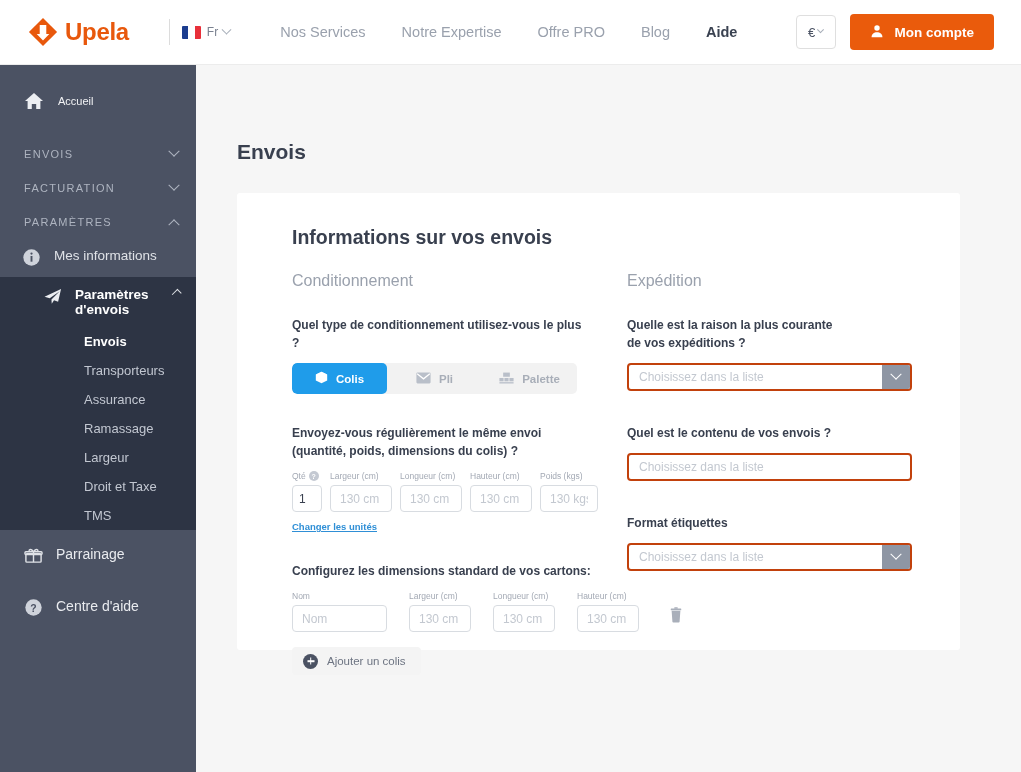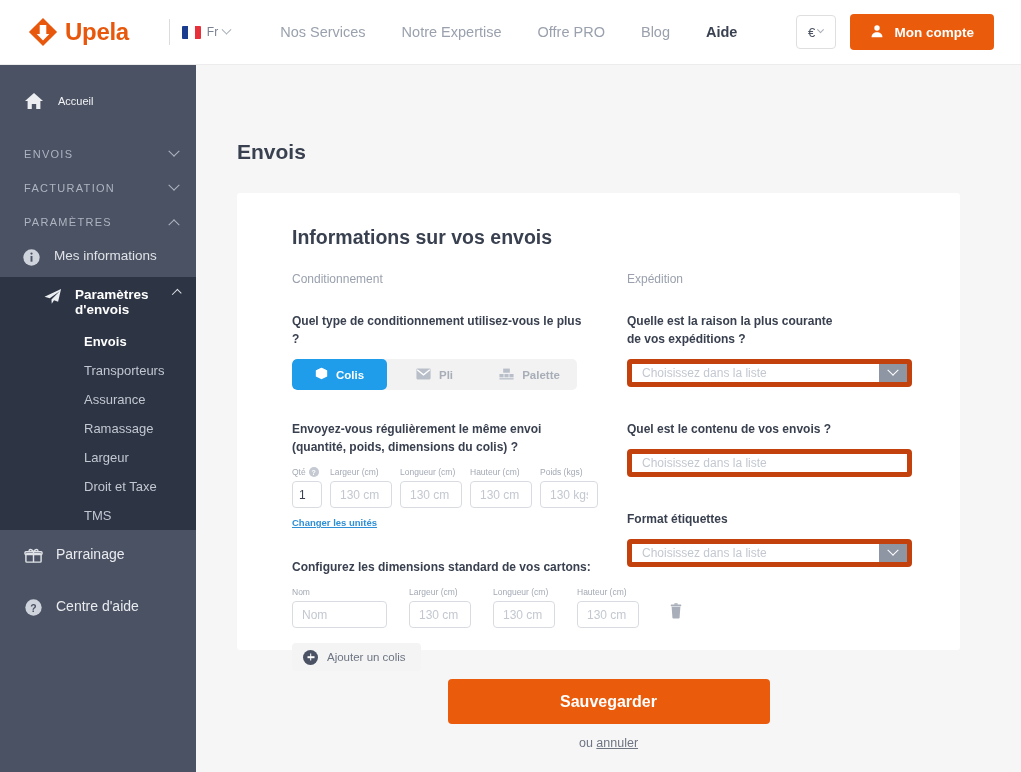--- a/index.html
+++ b/index.html
@@ -112,21 +112,21 @@
     width: 723px; height: 457px;
     background: #ffffff; border-radius: 3px;
   }
   .card-title {
     font-size: 19.5px; font-weight: bold; color: #39404f;
     margin: 33px 0 0 55px;
   }
   .cols { display: flex; margin-top: 23px; padding-left: 55px; }
   .col-left { width: 300px; }
   .col-right { width: 290px; margin-left: 35px; }
-  .col-head { font-size: 12px; color: #9aa1ad; margin-bottom: 26px; }
+  .col-head { font-size: 16px; color: #9aa1ad; margin-bottom: 26px; }
   .q {
     font-size: 12px; font-weight: bold; color: #39404f;
     line-height: 1.5; margin-bottom: 11px;
   }
 
   
   .seg {
     display: flex; background: #f2f2f2; border-radius: 5px;
     height: 31px; width: 285px; overflow: hidden;
   }
@@ -179,21 +179,21 @@
   }
   .plus-circle::before, .plus-circle::after {
     content: ""; position: absolute; background: #ffffff;
     left: 50%; top: 50%;
   }
   .plus-circle::before { width: 7px; height: 1.6px; transform: translate(-50%,-50%); }
   .plus-circle::after { width: 1.6px; height: 7px; transform: translate(-50%,-50%); }
 
   .select-wrap {
     position: relative; width: 285px; height: 28px;
-    border: 5px solid #c2410c; border-radius: 4px;
+    border: 2px solid #c2410c; border-radius: 4px;
     background: #ffffff; display: flex; align-items: center;
     overflow: hidden;
   }
   .select-text { font-size: 12px; color: #c3c8d0; padding-left: 10px; }
   .select-btn {
     position: absolute; right: 0; top: 0; bottom: 0; width: 28px;
     background: #8e96a4; display: flex; align-items: center; justify-content: center;
     cursor: pointer;
   }
   .select-btn .chev {
@@ -482,19 +482,13 @@
         <div class="select-wrap">
           <span class="select-text">Choisissez dans la liste</span>
           <span class="select-btn">
             <span class="chev"></span>
           </span>
         </div>
       </div>
     </div>
   </section>
 
-  <div class="savewrap">
-    <button class="save">Sauvegarder</button>
-    <div class="cancel-line">
-      <span>ou </span><u>annuler</u>
-    </div>
-  </div>
 </main>
 
 </body></html>

